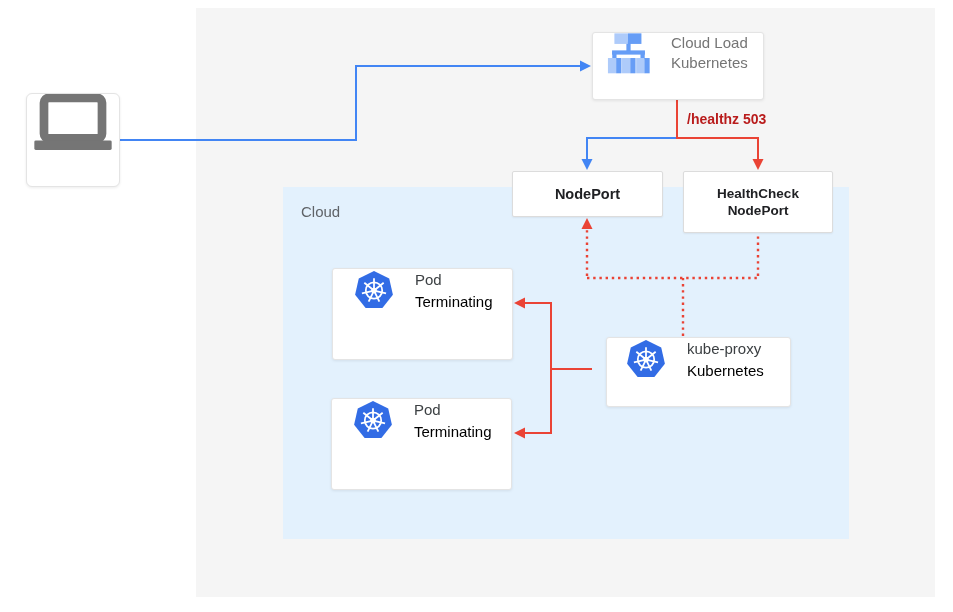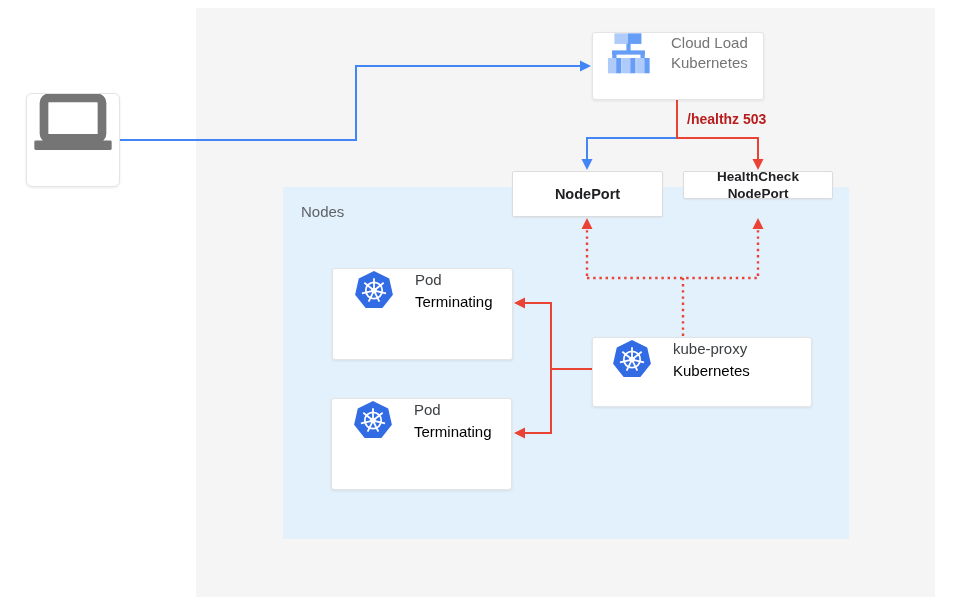--- a/index.html
+++ b/index.html
@@ -24,26 +24,26 @@
 
   .laptop-card{left:26px;top:93px;width:94px;height:94px;border-radius:6px;justify-content:center}
 
   .clb-card{left:592px;top:32px;width:172px;height:68px;border-radius:3px;padding-left:12px}
   .clb-text{margin-left:19px;font-size:15px;line-height:20px;color:#757575}
 
   .port-box{position:absolute;background:#fff;border:1px solid #dcdcdc;border-radius:2px;
             box-shadow:0 1px 2px rgba(0,0,0,0.06);display:flex;flex-direction:column;
             align-items:center;justify-content:center;font-weight:bold;color:#202124}
   .nodeport-box{left:512px;top:171px;width:151px;height:46px;font-size:14.5px}
-  .hc-box{left:683px;top:171px;width:150px;height:28px;font-size:13.5px;line-height:17px;text-align:center}
+  .hc-box{left:683px;top:171px;width:150px;height:62px;font-size:13.5px;line-height:17px;text-align:center}
 
   .pod-card{width:181px;height:92px;padding-left:20px;border-radius:3px}
   .pod-card-1{left:332px;top:268px}
   .pod-card-2{left:331px;top:398px}
-  .kube-proxy-card{left:592px;top:337px;width:220px;height:70px;padding-left:18px;border-radius:3px}
+  .kube-proxy-card{left:606px;top:337px;width:185px;height:70px;padding-left:18px;border-radius:3px}
 
   .k8s-rowtext{margin-left:20px;font-size:15px;line-height:22px}
   .row-title{color:#3c4043}
   .row-sub{color:#000000}
 
   .healthz-label{position:absolute;left:687px;top:111px;font-size:14px;font-weight:bold;color:#b91c1c}
 
   svg.overlay{position:absolute;left:0;top:0;pointer-events:none}
   .line{fill:none;stroke-width:2px}
   .blue-line{stroke:var(--traffic-blue)}
@@ -54,21 +54,21 @@
   .icon{display:block;flex-shrink:0}
 </style>
 </head>
 <body>
 
 <div class="stage">
 
   <div class="gray-panel"></div>
 
   <div class="nodes-panel">
-    <div class="nodes-label">Nodes</div>
+    <div class="nodes-label">Cloud</div>
   </div>
 
   <svg class="overlay" width="953" height="612" viewBox="0 0 953 612">
 
     <path class="line blue-line" d="M120,140 H356 V66 H582"></path>
     <polygon class="blue-fill" points="591,66 580,60.5 580,71.5"></polygon>
 
     <path class="line red-line" d="M677,100 V138 H758 V162"></path>
     <polygon class="red-fill" points="758,170 752.5,159 763.5,159"></polygon>
 

